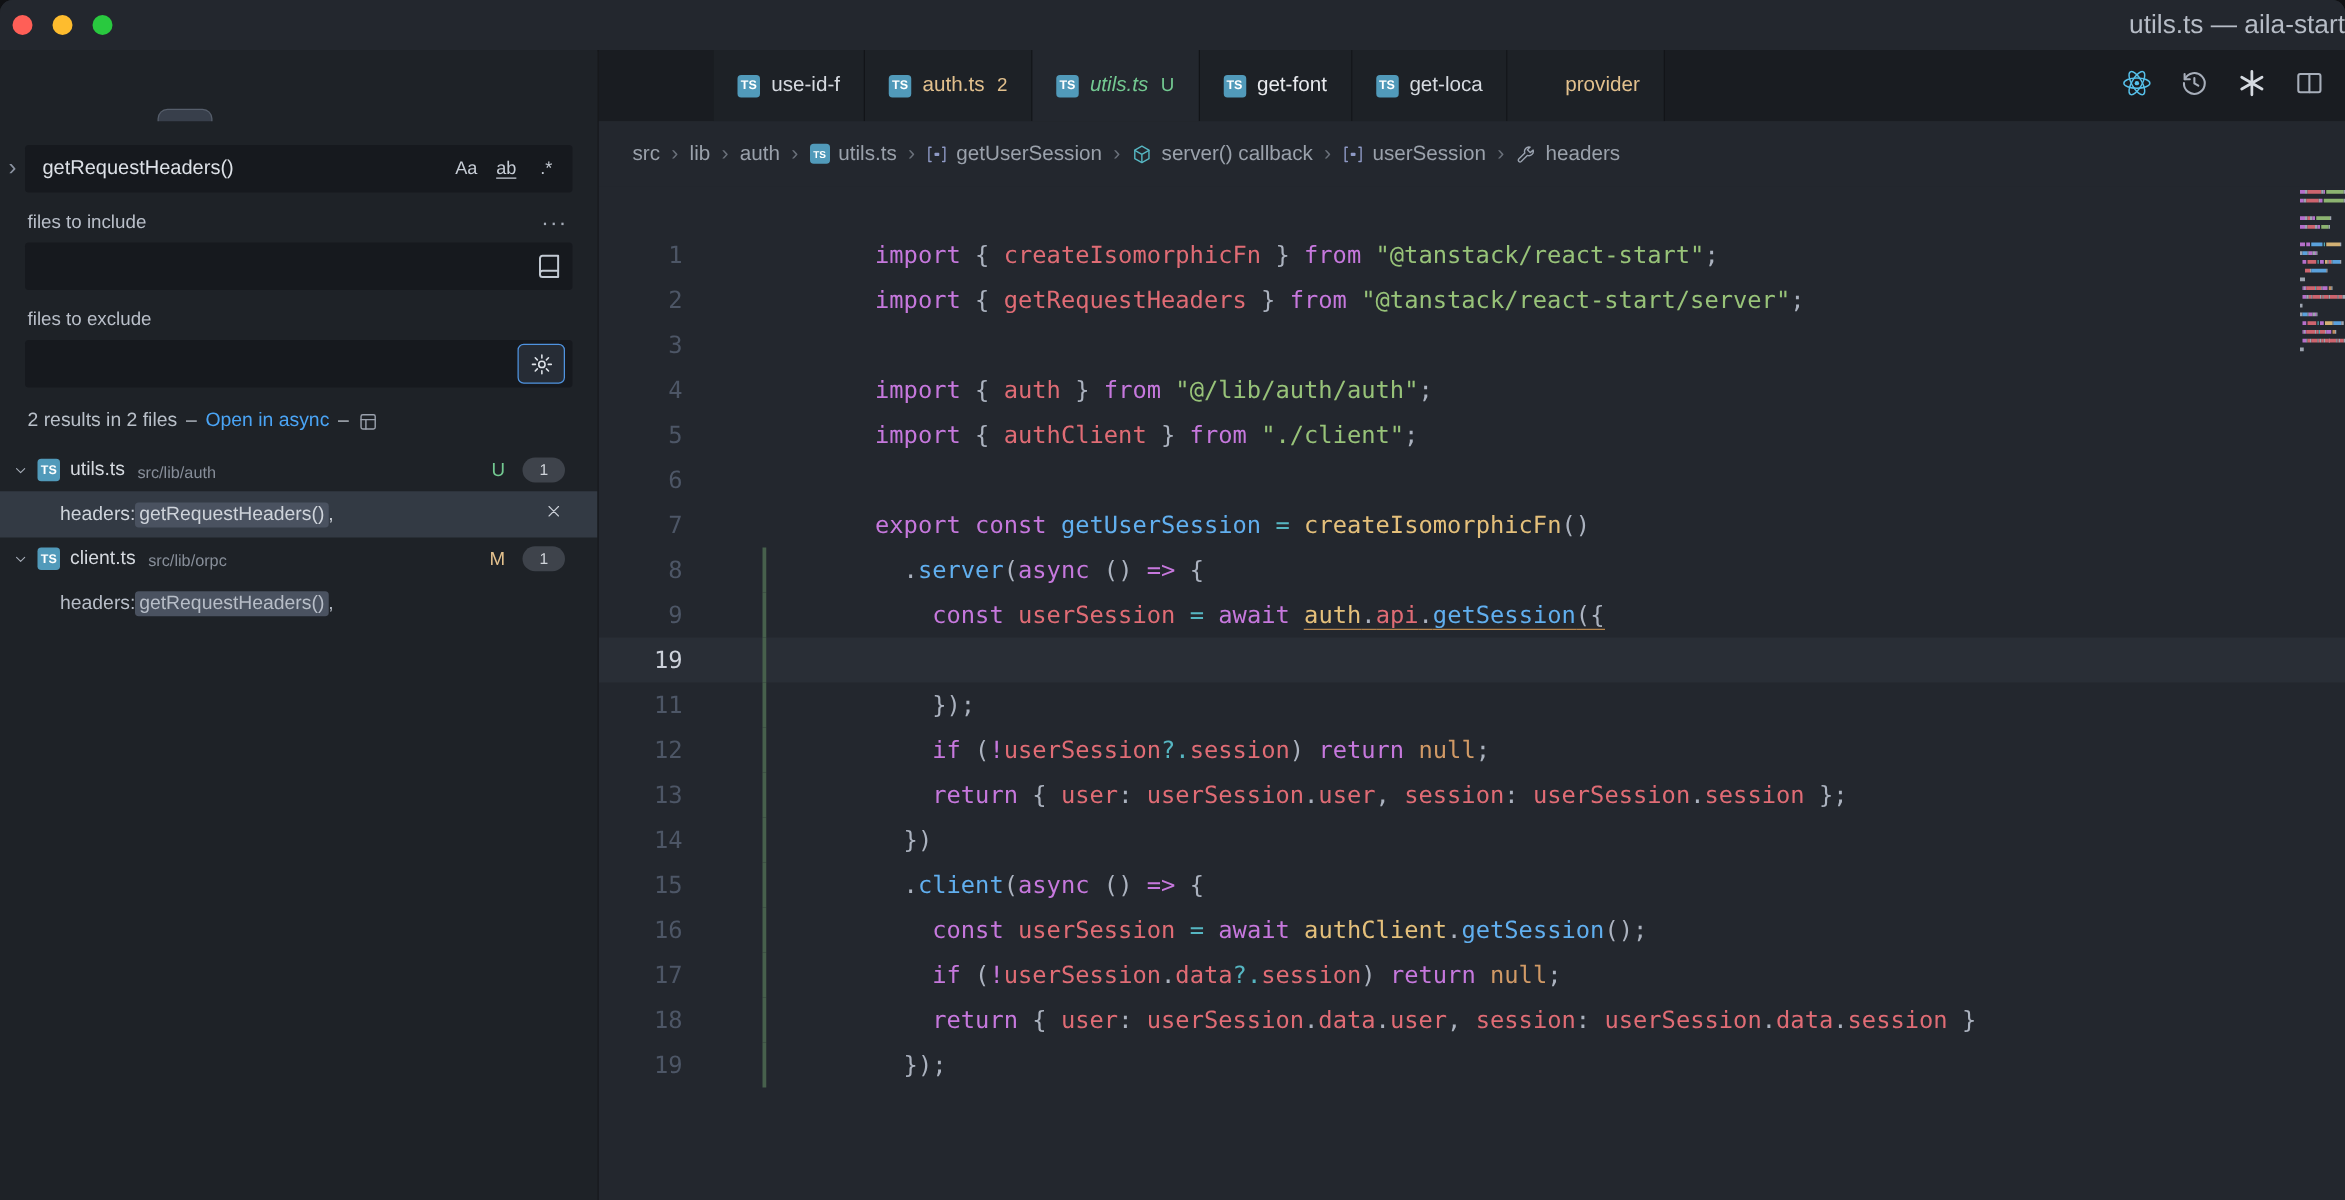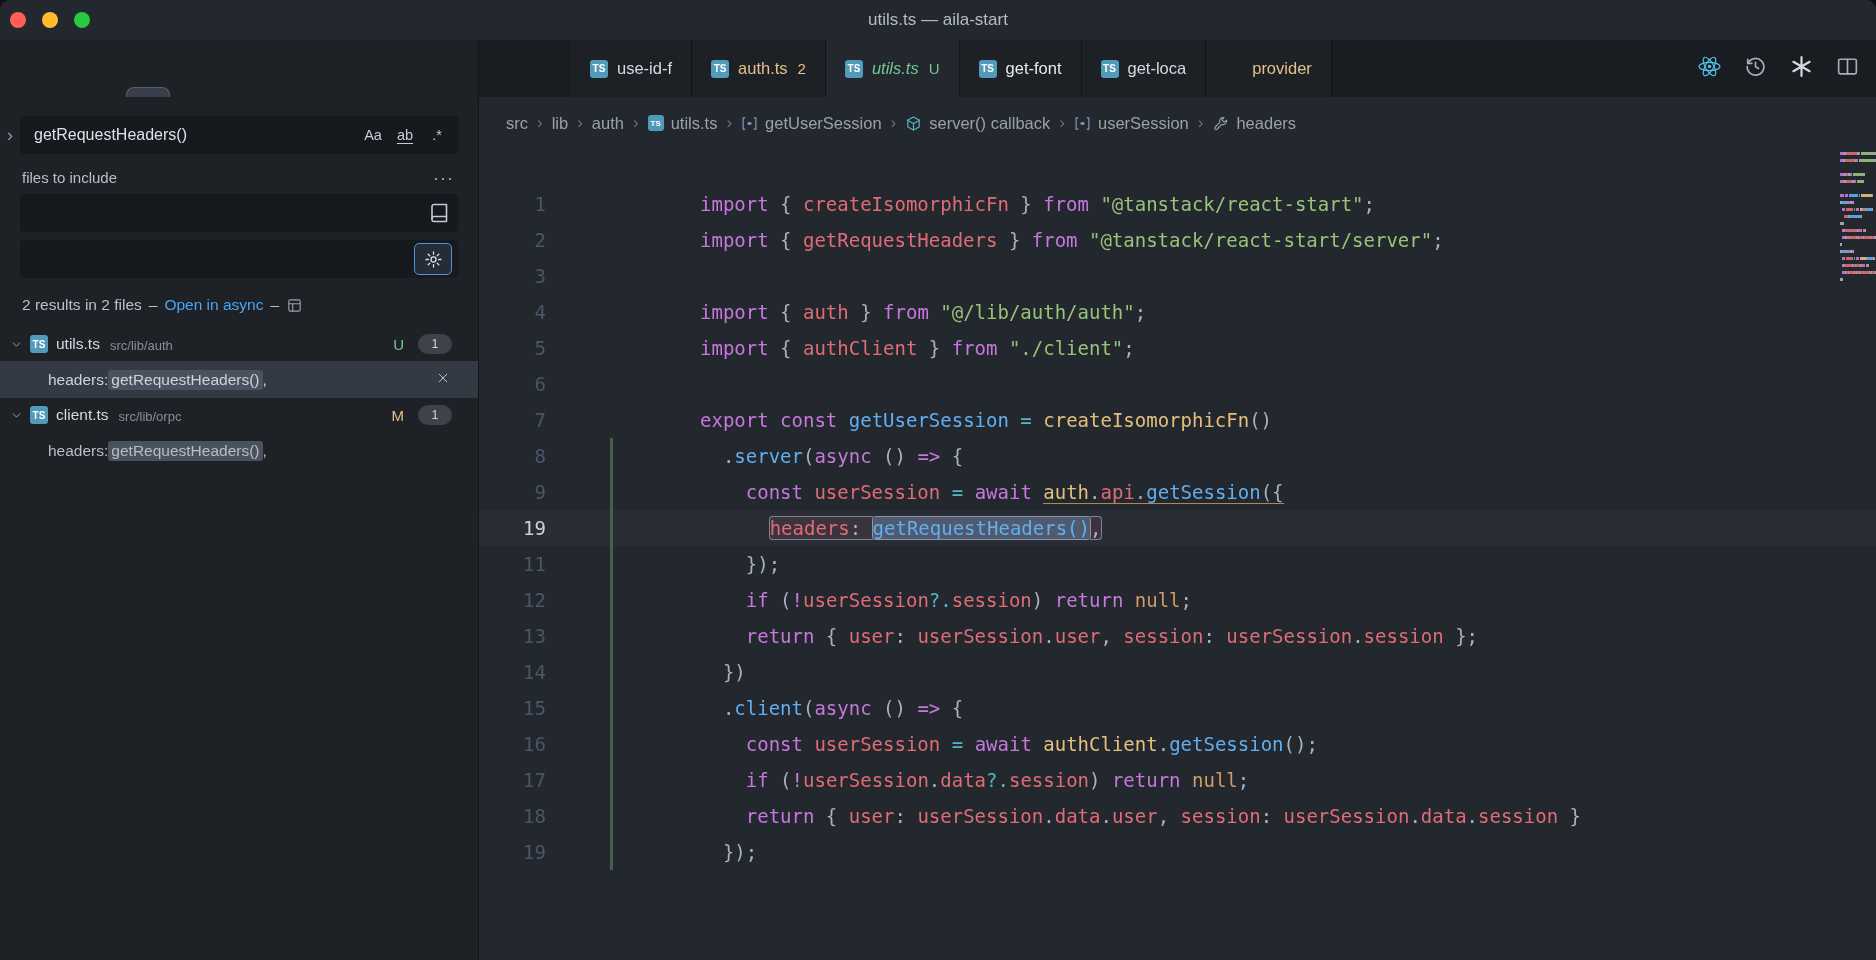--- a/index.html
+++ b/index.html
@@ -4,21 +4,21 @@
 <style>
   html,body{margin:0;padding:0;background:#101114;}
   #root{position:relative;width:1876px;height:960px;overflow:hidden;background:#23272e;
         font-family:"Liberation Sans",sans-serif;color:#c5cad3;border-radius:10px 10px 0 0;}
   
   .titlebar{position:absolute;left:0;top:0;width:100%;height:40px;background:#23272e;border-bottom:1px solid #1a1d22;}
   .light{position:absolute;top:12px;width:16px;height:16px;border-radius:50%;}
   .light.red{left:10px;background:#ff5f57;}
   .light.yellow{left:42px;background:#febc2e;}
   .light.green{left:74px;background:#29c93f;}
-  .wtitle{width:100%;text-align:center;line-height:40px;font-size:17px;color:#b6bcc6;}
+  .wtitle{width:100%;text-align:right;line-height:40px;font-size:21px;color:#b6bcc6;}
   
   .sidebar-head{position:absolute;left:0;top:40px;width:478px;height:57px;background:#1e2227;}
   .activity{position:absolute;left:72px;top:48px;display:flex;}
   .act-btn{width:42px;height:42px;border-radius:7px;display:flex;align-items:center;justify-content:center;color:#97a0ad;margin-right:13px;}
   .act-btn.active{background:#383f4b;color:#e8ebf0;box-shadow:0 0 0 1px #565e6b;}
   .tabstrip{position:absolute;left:479px;top:40px;right:0;height:57px;background:#191c21;}
   .tabs{display:flex;margin-left:92px;height:100%;}
   .tab{display:flex;align-items:center;gap:9px;padding:0 19px;background:#1d2126;border-right:1px solid #121418;font-size:16.5px;white-space:nowrap;}
   .tab.active{background:#23272e;}
   .tab-dec{font-size:15px;margin-left:1px;}
@@ -233,20 +233,23 @@
     <div class="plain-input">
       <input value="" style="">
       <span class="inp-btn icon" style="width:24px;height:24px;">
         <svg viewBox="0 0 24 24">
             <path d="M6 3.5h12.5v17H6a2 2 0 01-2-2v-13a2 2 0 012-2z"></path>
             <path d="M4 17.5A2 2 0 016 15.5h12.5"></path>
           </svg>
       </span>
     </div>
 
+    <div class="field-label-row">
+      <span>files to exclude</span>
+    </div>
     <div class="plain-input">
       <input value="" style="">
       <span class="gear-btn icon">
         <svg viewBox="0 0 24 24" style="width:19px;height:19px;">
             <circle cx="12" cy="12" r="3.2"></circle>
             <path d="M12 2.5v3M12 18.5v3M2.5 12h3M18.5 12h3M5.3 5.3l2.1 2.1M16.6 16.6l2.1 2.1M18.7 5.3l-2.1 2.1M7.4 16.6l-2.1 2.1"></path>
           </svg>
       </span>
     </div>
 
@@ -370,21 +373,21 @@
     <div class="code" id="code">
         <div class="code-line"><span class="ln">1</span><span class="gut"></span><span class="txt"><span class="tok-kw">import</span><span class="tok-pun"> { </span><span class="tok-var">createIsomorphicFn</span><span class="tok-pun"> } </span><span class="tok-kw">from</span><span class="tok-pun"> </span><span class="tok-str">"@tanstack/react-start"</span><span class="tok-pun">;</span></span></div>
         <div class="code-line"><span class="ln">2</span><span class="gut"></span><span class="txt"><span class="tok-kw">import</span><span class="tok-pun"> { </span><span class="tok-var">getRequestHeaders</span><span class="tok-pun"> } </span><span class="tok-kw">from</span><span class="tok-pun"> </span><span class="tok-str">"@tanstack/react-start/server"</span><span class="tok-pun">;</span></span></div>
         <div class="code-line"><span class="ln">3</span><span class="gut"></span><span class="txt"></span></div>
         <div class="code-line"><span class="ln">4</span><span class="gut"></span><span class="txt"><span class="tok-kw">import</span><span class="tok-pun"> { </span><span class="tok-var">auth</span><span class="tok-pun"> } </span><span class="tok-kw">from</span><span class="tok-pun"> </span><span class="tok-str">"@/lib/auth/auth"</span><span class="tok-pun">;</span></span></div>
         <div class="code-line"><span class="ln">5</span><span class="gut"></span><span class="txt"><span class="tok-kw">import</span><span class="tok-pun"> { </span><span class="tok-var">authClient</span><span class="tok-pun"> } </span><span class="tok-kw">from</span><span class="tok-pun"> </span><span class="tok-str">"./client"</span><span class="tok-pun">;</span></span></div>
         <div class="code-line"><span class="ln">6</span><span class="gut"></span><span class="txt"></span></div>
         <div class="code-line"><span class="ln">7</span><span class="gut"></span><span class="txt"><span class="tok-kw">export</span><span class="tok-pun"> </span><span class="tok-kw">const</span><span class="tok-pun"> </span><span class="tok-fn">getUserSession</span><span class="tok-pun"> </span><span class="tok-op">=</span><span class="tok-pun"> </span><span class="tok-cls">createIsomorphicFn</span><span class="tok-pun">()</span></span></div>
         <div class="code-line"><span class="ln">8</span><span class="gut"><span class="gitbar"></span></span><span class="txt"><span class="tok-pun">  .</span><span class="tok-fn">server</span><span class="tok-pun">(</span><span class="tok-kw">async</span><span class="tok-pun"> () </span><span class="tok-kw">=&gt;</span><span class="tok-pun"> {</span></span></div>
         <div class="code-line"><span class="ln">9</span><span class="gut"><span class="gitbar"></span></span><span class="txt"><span class="tok-pun">    </span><span class="tok-kw">const</span><span class="tok-pun"> </span><span class="tok-var">userSession</span><span class="tok-pun"> </span><span class="tok-op">=</span><span class="tok-pun"> </span><span class="tok-kw">await</span><span class="tok-pun"> </span><span class="tok-cls m-underline">auth</span><span class="tok-pun m-underline">.</span><span class="tok-var m-underline">api</span><span class="tok-pun m-underline">.</span><span class="tok-fn m-underline">getSession</span><span class="tok-pun m-underline">({</span></span></div>
-        <div class="code-line active"><span class="ln">19</span><span class="gut"><span class="gitbar"></span></span><span class="txt"><span class="tok-pun">      </span><span class="tok-var m-frame-start">headers</span><span class="tok-pun m-frame">: </span><span class="tok-fn m-sel">getRequestHeaders()</span><span class="tok-pun m-frame-end">,</span></span></div>
+        <div class="code-line active"><span class="ln">19</span><span class="gut"><span class="gitbar"></span></span></div>
         <div class="code-line"><span class="ln">11</span><span class="gut"><span class="gitbar"></span></span><span class="txt"><span class="tok-pun">    });</span></span></div>
         <div class="code-line"><span class="ln">12</span><span class="gut"><span class="gitbar"></span></span><span class="txt"><span class="tok-pun">    </span><span class="tok-kw">if</span><span class="tok-pun"> (</span><span class="tok-kw">!</span><span class="tok-var">userSession</span><span class="tok-op">?.</span><span class="tok-var">session</span><span class="tok-pun">) </span><span class="tok-kw">return</span><span class="tok-pun"> </span><span class="tok-num">null</span><span class="tok-pun">;</span></span></div>
         <div class="code-line"><span class="ln">13</span><span class="gut"><span class="gitbar"></span></span><span class="txt"><span class="tok-pun">    </span><span class="tok-kw">return</span><span class="tok-pun"> { </span><span class="tok-var">user</span><span class="tok-pun">: </span><span class="tok-var">userSession</span><span class="tok-pun">.</span><span class="tok-var">user</span><span class="tok-pun">, </span><span class="tok-var">session</span><span class="tok-pun">: </span><span class="tok-var">userSession</span><span class="tok-pun">.</span><span class="tok-var">session</span><span class="tok-pun"> };</span></span></div>
         <div class="code-line"><span class="ln">14</span><span class="gut"><span class="gitbar"></span></span><span class="txt"><span class="tok-pun">  })</span></span></div>
         <div class="code-line"><span class="ln">15</span><span class="gut"><span class="gitbar"></span></span><span class="txt"><span class="tok-pun">  .</span><span class="tok-fn">client</span><span class="tok-pun">(</span><span class="tok-kw">async</span><span class="tok-pun"> () </span><span class="tok-kw">=&gt;</span><span class="tok-pun"> {</span></span></div>
         <div class="code-line"><span class="ln">16</span><span class="gut"><span class="gitbar"></span></span><span class="txt"><span class="tok-pun">    </span><span class="tok-kw">const</span><span class="tok-pun"> </span><span class="tok-var">userSession</span><span class="tok-pun"> </span><span class="tok-op">=</span><span class="tok-pun"> </span><span class="tok-kw">await</span><span class="tok-pun"> </span><span class="tok-cls">authClient</span><span class="tok-pun">.</span><span class="tok-fn">getSession</span><span class="tok-pun">();</span></span></div>
         <div class="code-line"><span class="ln">17</span><span class="gut"><span class="gitbar"></span></span><span class="txt"><span class="tok-pun">    </span><span class="tok-kw">if</span><span class="tok-pun"> (</span><span class="tok-kw">!</span><span class="tok-var">userSession</span><span class="tok-pun">.</span><span class="tok-var">data</span><span class="tok-op">?.</span><span class="tok-var">session</span><span class="tok-pun">) </span><span class="tok-kw">return</span><span class="tok-pun"> </span><span class="tok-num">null</span><span class="tok-pun">;</span></span></div>
         <div class="code-line"><span class="ln">18</span><span class="gut"><span class="gitbar"></span></span><span class="txt"><span class="tok-pun">    </span><span class="tok-kw">return</span><span class="tok-pun"> { </span><span class="tok-var">user</span><span class="tok-pun">: </span><span class="tok-var">userSession</span><span class="tok-pun">.</span><span class="tok-var">data</span><span class="tok-pun">.</span><span class="tok-var">user</span><span class="tok-pun">, </span><span class="tok-var">session</span><span class="tok-pun">: </span><span class="tok-var">userSession</span><span class="tok-pun">.</span><span class="tok-var">data</span><span class="tok-pun">.</span><span class="tok-var">session</span><span class="tok-pun"> }</span></span></div>
         <div class="code-line"><span class="ln">19</span><span class="gut"><span class="gitbar"></span></span><span class="txt"><span class="tok-pun">  });</span></span></div>
       </div>

